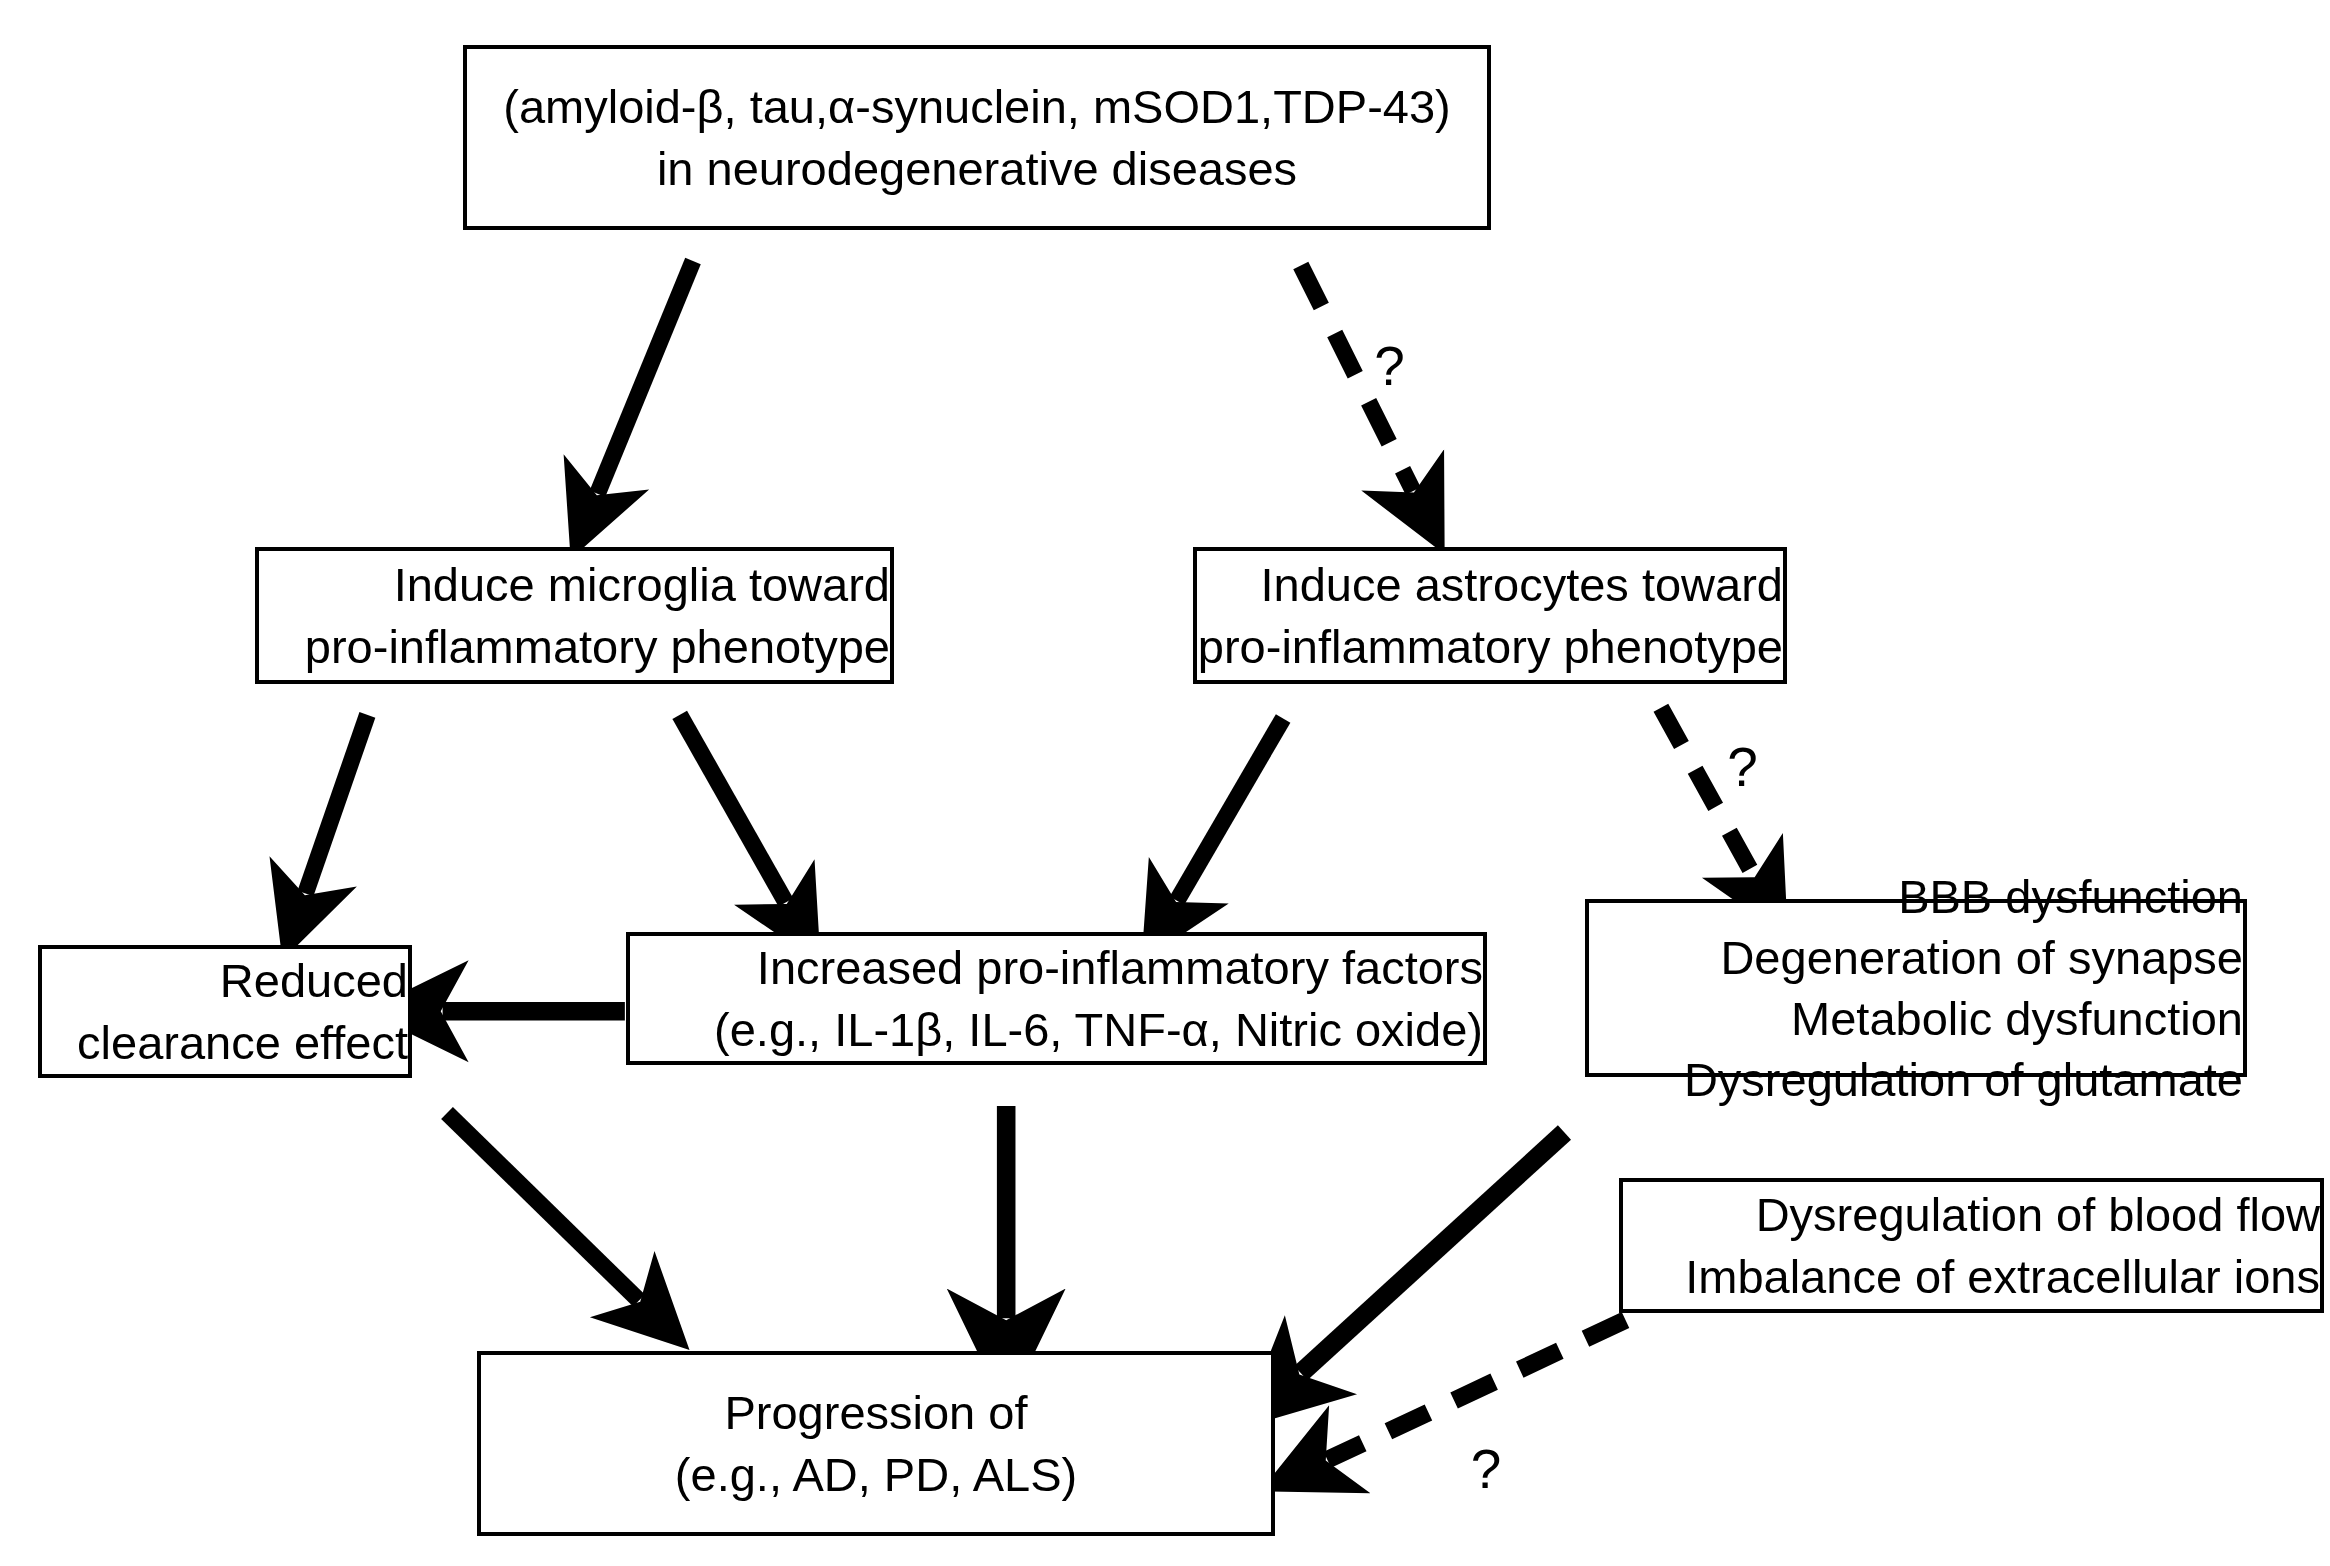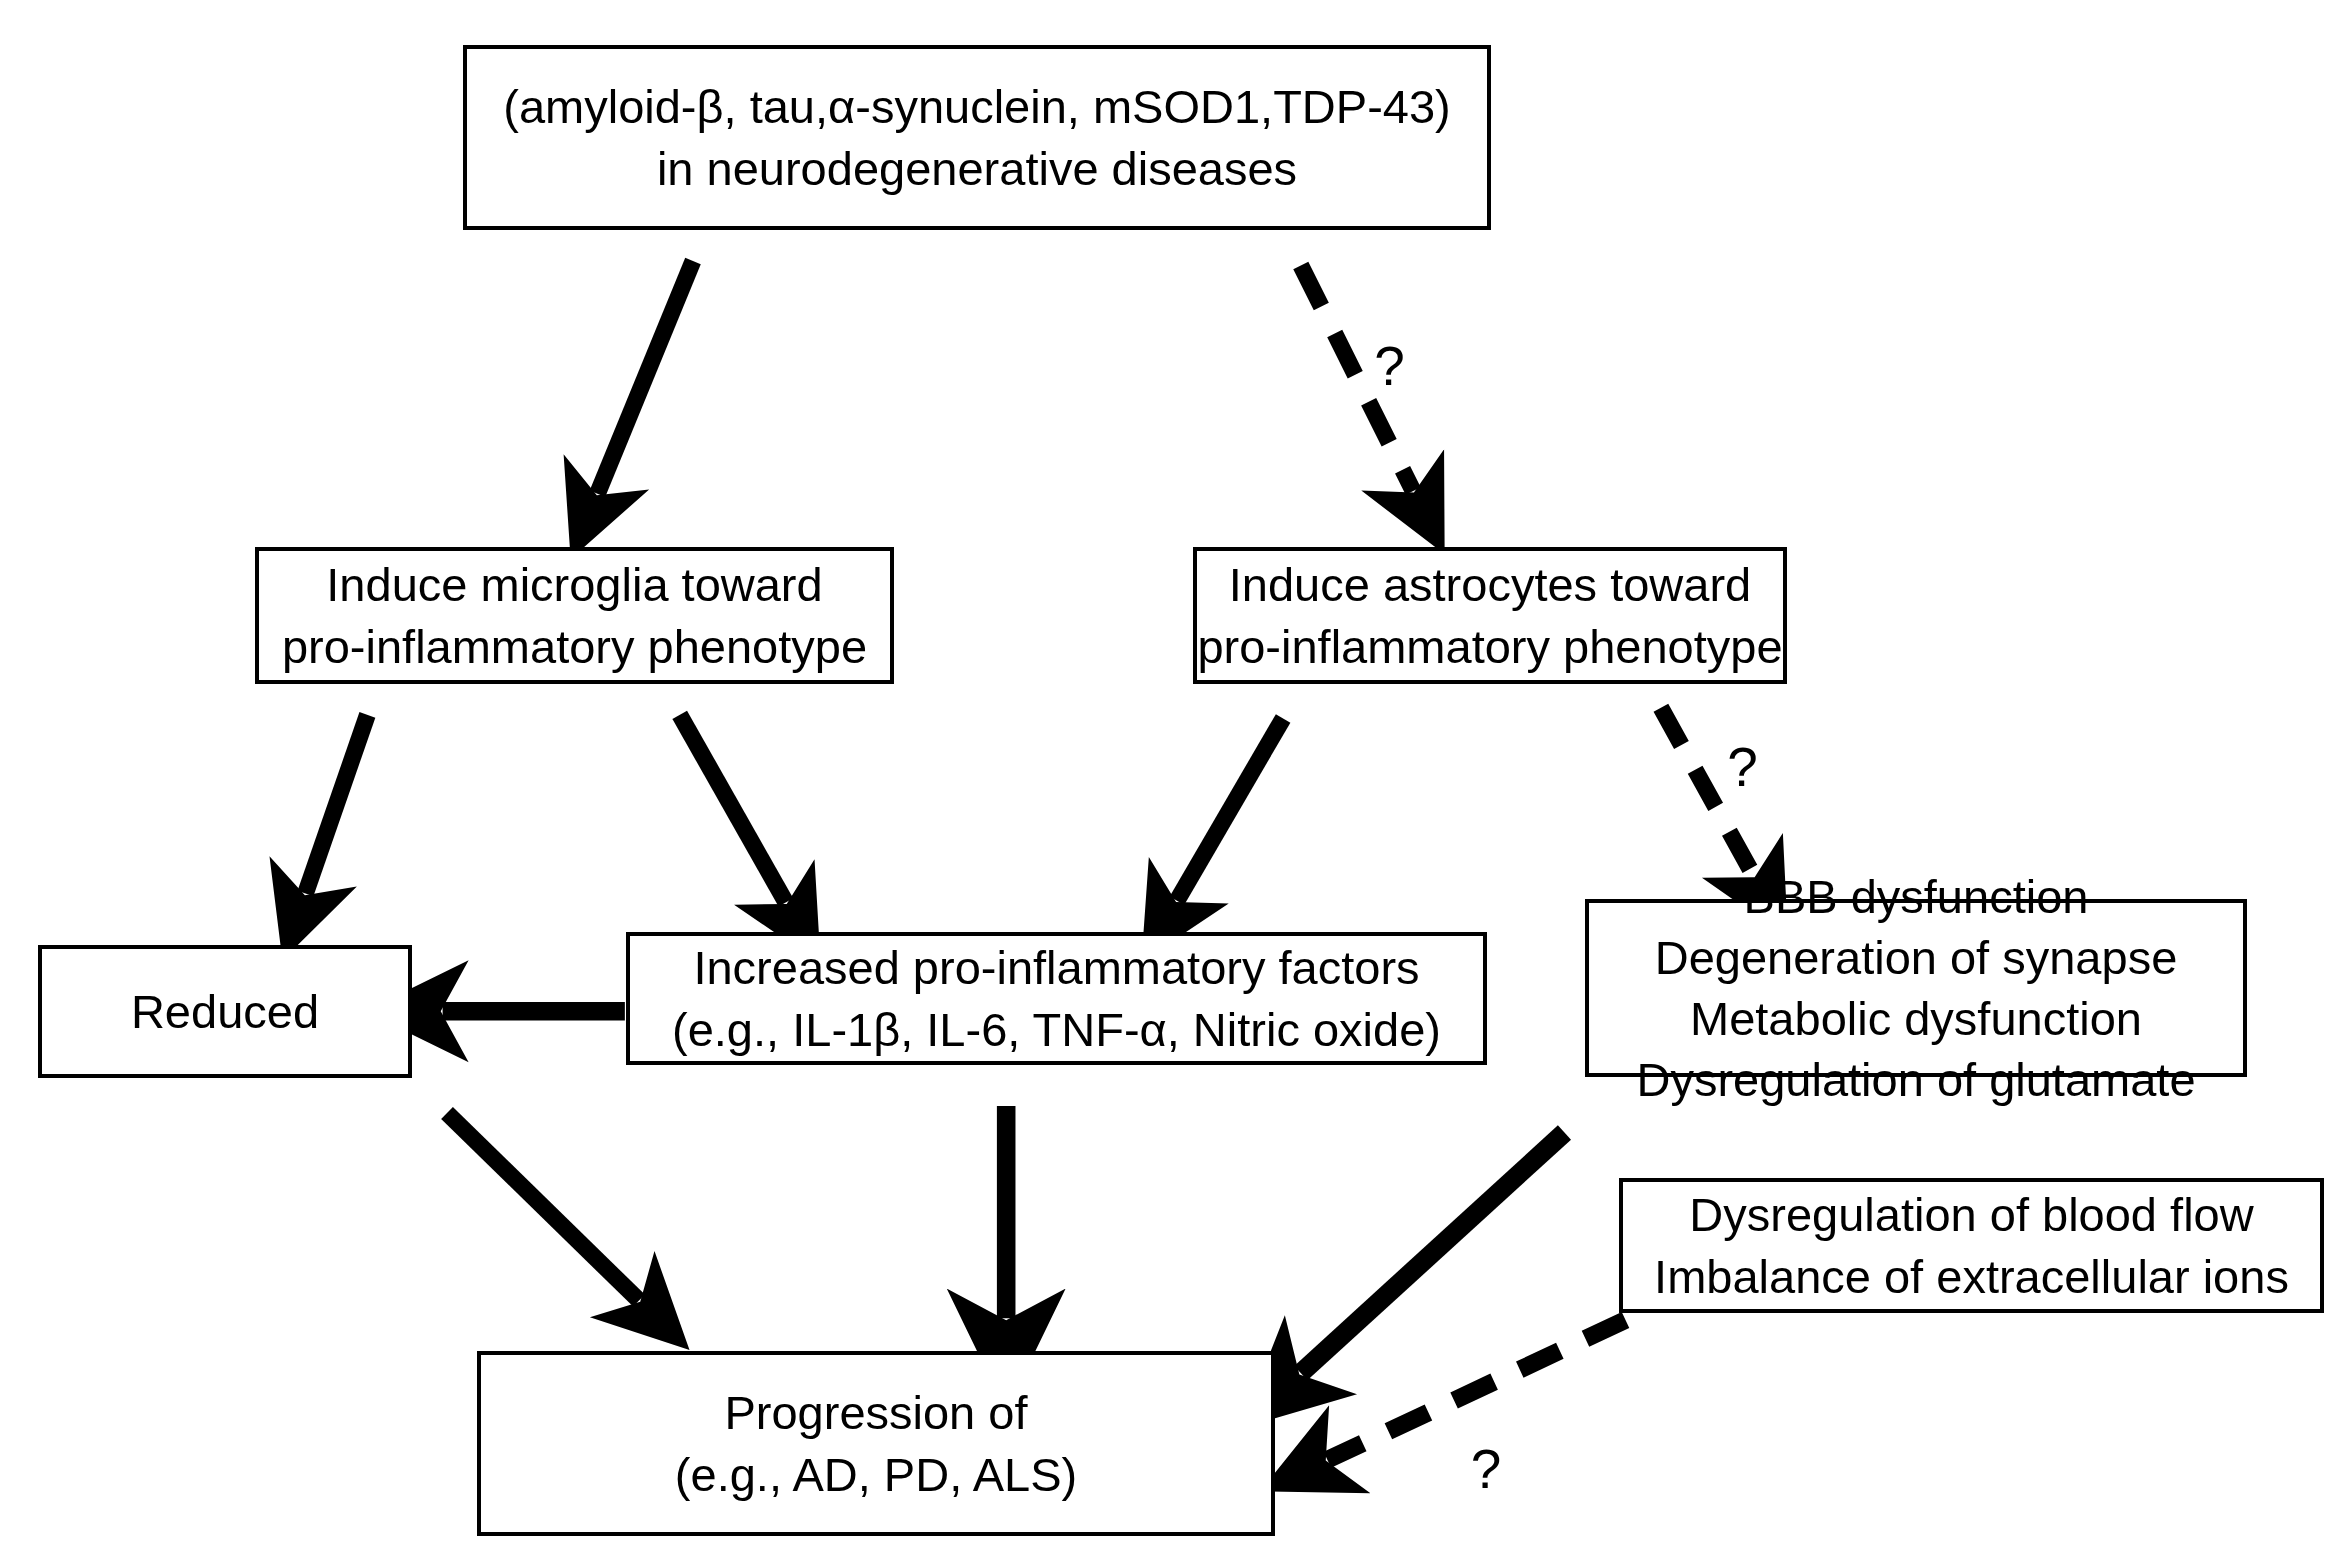--- a/index.html
+++ b/index.html
@@ -36,21 +36,21 @@
     z-index: 2;
   }
   .node-line {
     font-family: "Liberation Sans", sans-serif;
     color: #000000;
     font-size: 47px;
     line-height: 1.30;
     white-space: nowrap;
   }
   .align-center { text-align: center; }
-  .align-left   { text-align: center; padding-left: 0; }
+  .align-left   { text-align: right; padding-left: 0; }
   .qmark {
     font-family: "Liberation Sans", sans-serif;
     font-size: 62px;
     fill: #000000;
   }
 </style>
 </head>
 <body>
 
 <div id="diagram-root">
@@ -101,20 +101,21 @@
     <div class="node-line align-left">pro-inflammatory phenotype</div>
   </div>
 
   <div class="node-box" style="left:1193px; top:547px; width:594px; height:137px;">
     <div class="node-line align-left">Induce astrocytes toward</div>
     <div class="node-line align-left">pro-inflammatory phenotype</div>
   </div>
 
   <div class="node-box" style="left:38px; top:945px; width:374px; height:133px;">
     <div class="node-line align-left">Reduced</div>
+    <div class="node-line align-left">clearance  effect</div>
   </div>
 
   <div class="node-box" style="left:626px; top:932px; width:861px; height:133px;">
     <div class="node-line align-left">Increased pro-inflammatory factors</div>
     <div class="node-line align-left">(e.g., IL-1β, IL-6, TNF-α, Nitric oxide)</div>
   </div>
 
   <div class="node-box" style="left:1585px; top:899px; width:662px; height:178px;">
     <div class="node-line align-left">BBB dysfunction</div>
     <div class="node-line align-left">Degeneration  of synapse</div>

